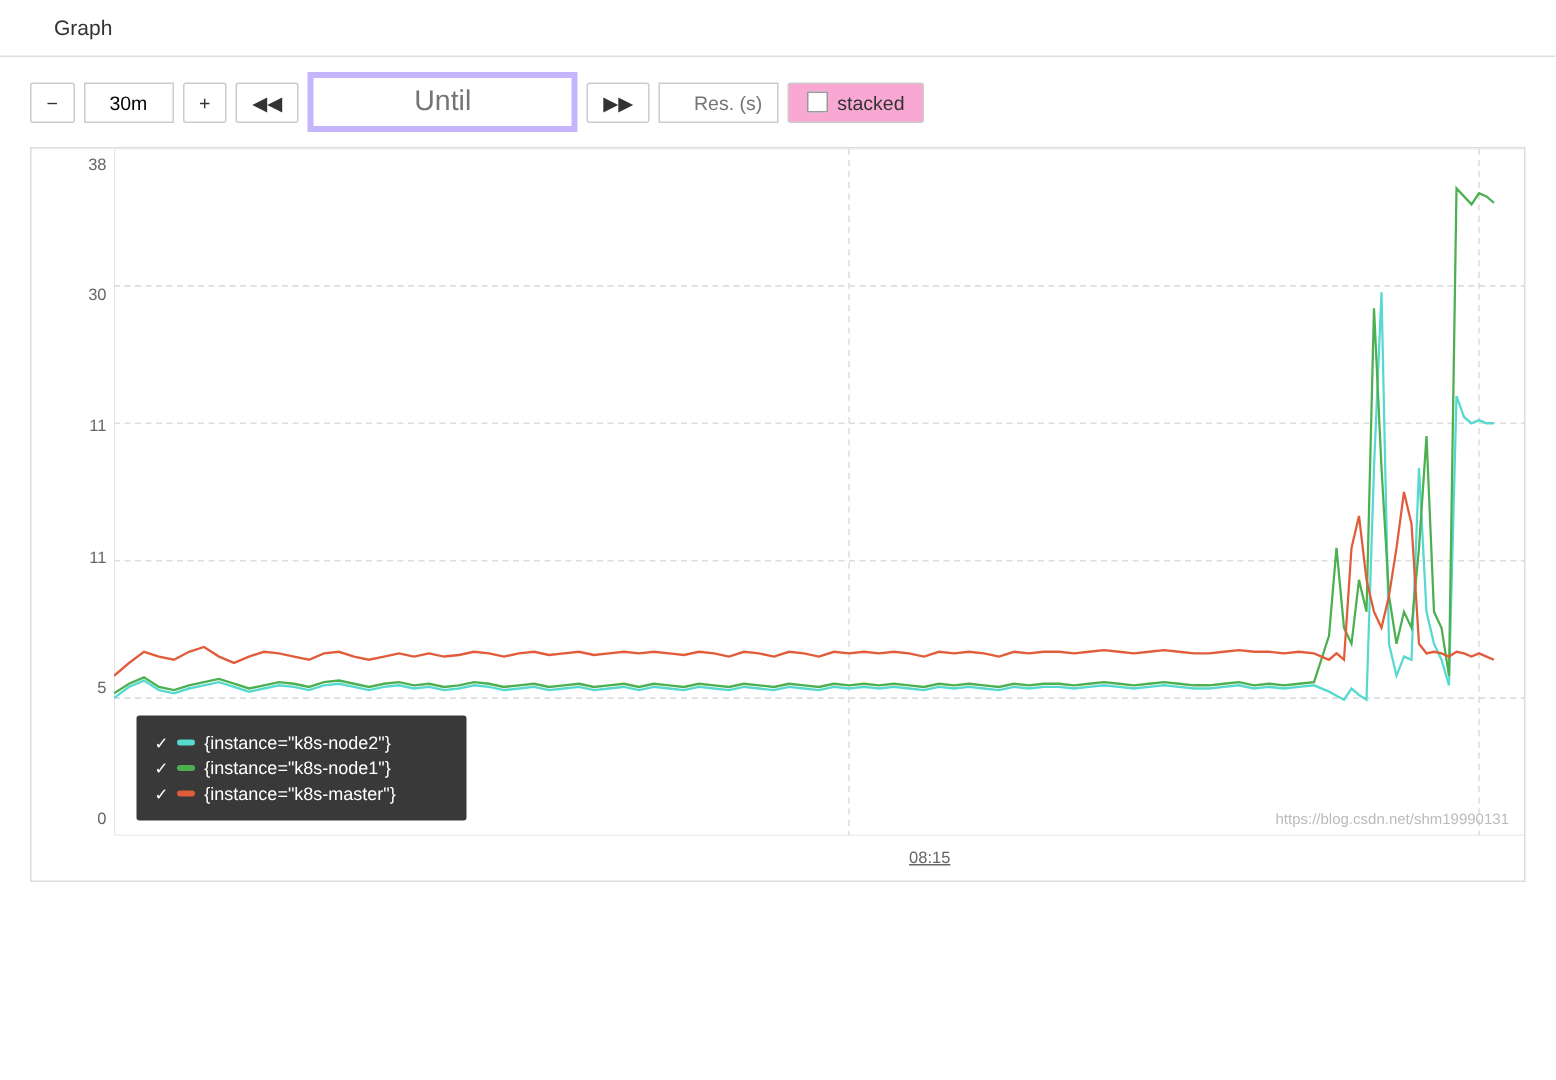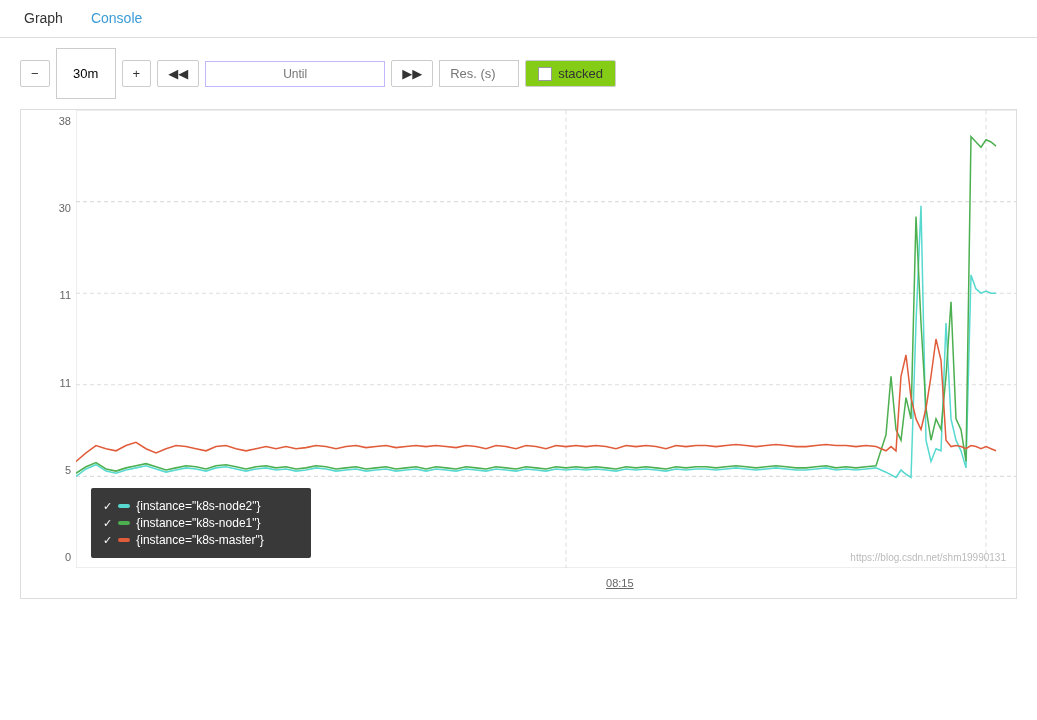--- a/index.html
+++ b/index.html
@@ -1,21 +1,21 @@
 <!DOCTYPE html>
 <html><head>
   <meta charset="utf-8">
   <style>
     * { box-sizing: border-box; margin: 0; padding: 0; }
     body { font-family: Arial, sans-serif; background: #fff; color: #333; font-size: 13px; }
 
     .tabs {
       display: flex;
       border-bottom: 1px solid #ddd;
-      padding: 0 10px;
+      padding: 0 22px;
     }
     .tab {
       padding: 10px 14px;
       cursor: pointer;
       font-size: 14px;
       color: #555;
       border-bottom: 2px solid transparent;
       margin-bottom: -1px;
     }
     .tab.active {
@@ -37,50 +37,50 @@
       background: #fff;
       padding: 5px 10px;
       cursor: pointer;
       font-size: 13px;
       border-radius: 2px;
       color: #333;
     }
 
     .time-range-input {
       border: 1px solid #ccc;
-      padding: 17px 10px;
+      padding: 5px 10px;
       width: 60px;
       text-align: center;
       font-size: 13px;
       outline: none;
     }
 
     .until-input {
-      border: 1px solid #c4b5fd;
+      border: 4px solid #c4b5fd;
       padding: 5px 10px;
       width: 180px;
       text-align: center;
-      font-size: 12px;
+      font-size: 19px;
       color: #999;
       outline: none;
     }
 
     .res-input {
       border: 1px solid #ccc;
       padding: 5px 10px;
       width: 80px;
-      text-align: left;
+      text-align: right;
       font-size: 13px;
       color: #7f1d1d;
       outline: none;
     }
 
     .stacked-btn {
       border: 1px solid #ccc;
-      background: #84cc16;
+      background: #f9a8d4;
       padding: 5px 12px;
       cursor: pointer;
       font-size: 13px;
       border-radius: 2px;
       display: flex;
       align-items: center;
       gap: 6px;
       color: #333;
     }
     .stacked-checkbox {
@@ -189,21 +189,20 @@
       inset: 0;
       width: 100%;
       height: 100%;
     }
   </style>
 </head>
 <body>
 
 <div class="tabs">
   <div class="tab inactive">Graph</div>
-  <div class="tab active">Console</div>
 </div>
 
 <div class="toolbar">
   <button class="toolbar-btn">−</button>
   <input class="time-range-input" type="text" value="30m" style="">
   <button class="toolbar-btn">+</button>
   <button class="toolbar-btn">◀◀</button>
   <input class="until-input" type="text" placeholder="Until" style="">
   <button class="toolbar-btn">▶▶</button>
   <input class="res-input" type="text" placeholder="Res. (s)" style="">

